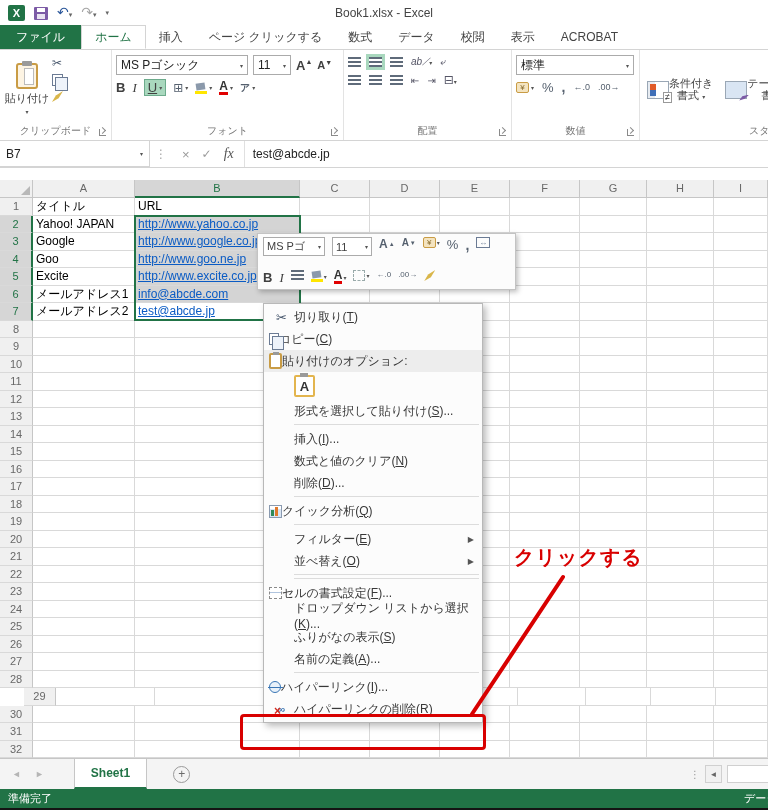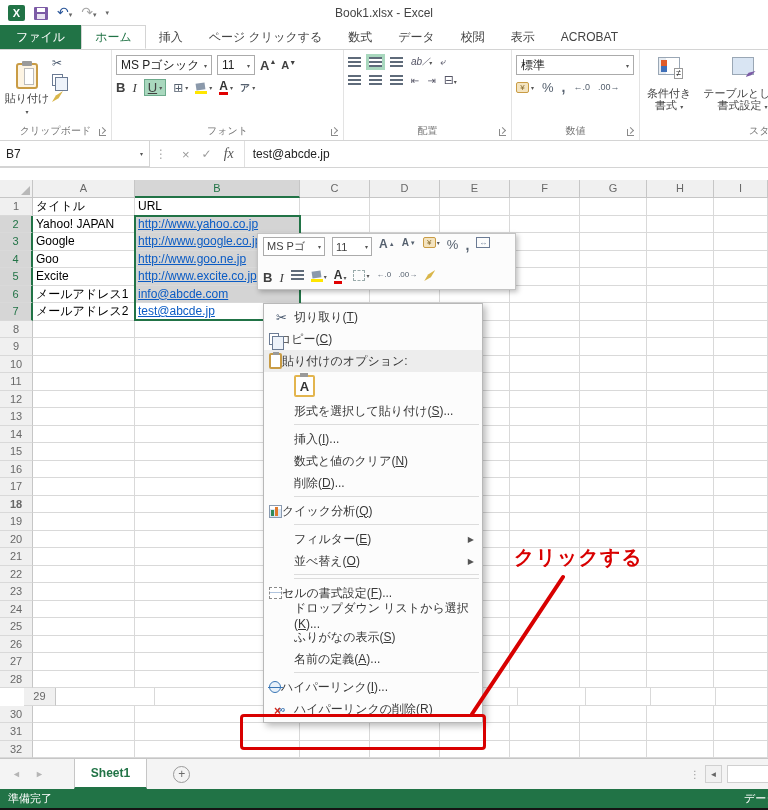--- a/index.html
+++ b/index.html
@@ -49,21 +49,21 @@
   .clip-small{display:flex;flex-direction:column;justify-content:flex-start;gap:5px;padding:4px 2px}
   .sbtn{font-size:12px;color:#44546a;line-height:12px}
   .cpy{width:11px;height:12px;border:1px solid #6b7b94;position:relative;background:#fff}
   .cpy:before{content:"";position:absolute;top:2px;left:2px;width:11px;height:12px;border:1px solid #6b7b94;background:#eef3fa}
   .fp{width:11px;height:11px;background:#d9b64a;clip-path:polygon(0 100%,35% 40%,100% 0,60% 65%)}
   
   .g-font .rbody{flex-direction:column;gap:4px;padding-top:2px}
   .frow{display:flex;align-items:center;gap:5px}
   .selbox{border:1px solid #ababab;background:#fff;display:flex;align-items:center;
           justify-content:space-between;padding:1px 4px;height:20px;font-size:12px;color:#222}
-  .fontname{width:96px}
+  .fontname{width:132px}
   .fontsize{width:38px}
   .ag{font-weight:bold;color:#404040}
   .ag .up{font-size:7px;color:#404040;vertical-align:top}
   .bih{display:flex;align-items:center;gap:7px;font-size:13px;color:#404040}
   .ubox{background:#a9d8be;border:1px solid #6dab8c;padding:0 3px;display:flex;align-items:center;gap:2px}
   .u{text-decoration:underline}
   .icobtn{display:flex;align-items:center;gap:2px;color:#55606e;font-size:12px}
   .fillico{display:inline-block;width:12px;height:12px;position:relative}
   .fillico:before{content:"";position:absolute;top:1px;left:1px;width:9px;height:7px;background:#8b99ab;transform:rotate(-8deg)}
   .fillico:after{content:"";position:absolute;bottom:0;left:0;width:12px;height:3px;background:#ffe600}
@@ -76,21 +76,21 @@
   .bars.sel{outline:3px solid #a9d8be}
   .rot{font-size:10px;color:#556;font-style:italic}
   
   .g-num .rbody{flex-direction:column;gap:4px;padding-top:2px}
   .numfmt{width:118px}
   .nrow{display:flex;align-items:center;gap:8px;color:#55606e;font-size:11px}
   .coin{width:13px;height:11px;border:1px solid #c99c45;background:#f4e4c0;border-radius:2px;font-size:8px;
         text-align:center;line-height:10px;color:#8a6d2f}
   
   .g-styles .rbody{gap:6px;padding-top:2px}
-  .stybtn{display:flex;flex-direction:column;align-items:center;gap:12px;font-size:11px;color:#444;padding:2px 3px}
+  .stybtn{display:flex;flex-direction:row;align-items:center;gap:0;font-size:11px;color:#444;padding:2px 3px}
   .styico{width:22px;height:18px;border:1px solid #9aa7b5;position:relative;background:
      linear-gradient(90deg,#e7ecf2 0 7px,#fff 7px)}
   .styico.cf:before{content:"";position:absolute;inset:2px 12px 2px 2px;background:
      linear-gradient(#e05a28 0 50%,#3f6fb8 50%)}
   .styico.cf:after{content:"≠";position:absolute;right:-4px;bottom:-5px;background:#fff;border:1px solid #999;
      font-size:9px;line-height:9px;padding:0 1px;color:#333}
   .styico.ft{background:#d9e5f3}
   .styico.ft:after{content:"";position:absolute;right:-3px;bottom:-3px;width:10px;height:6px;background:#7c5ba6;
      clip-path:polygon(0 100%,30% 30%,100% 0,55% 70%)}
   .styln{line-height:12px;text-align:center}
@@ -579,21 +579,21 @@
       <div class="cell" style="width: 102px;"></div>
       <div class="cell" style="width: 165px;"></div>
       <div class="cell" style="width: 70px;"></div>
       <div class="cell" style="width: 70px;"></div>
       <div class="cell" style="width: 70px;"></div>
       <div class="cell" style="width: 70px;"></div>
       <div class="cell" style="width: 67px;"></div>
       <div class="cell" style="width: 67px;"></div>
       <div class="cell" style="width: 54px;"></div>
     </div>
-    <div class="grow" style="height: 17.5px; font-weight: bold;">
+    <div class="grow" style="height: 17.5px;">
       <div class="rh">18</div>
       <div class="cell" style="width: 102px;"></div>
       <div class="cell" style="width: 165px;"></div>
       <div class="cell" style="width: 70px;"></div>
       <div class="cell" style="width: 70px;"></div>
       <div class="cell" style="width: 70px;"></div>
       <div class="cell" style="width: 70px;"></div>
       <div class="cell" style="width: 67px;"></div>
       <div class="cell" style="width: 67px;"></div>
       <div class="cell" style="width: 54px;"></div>

